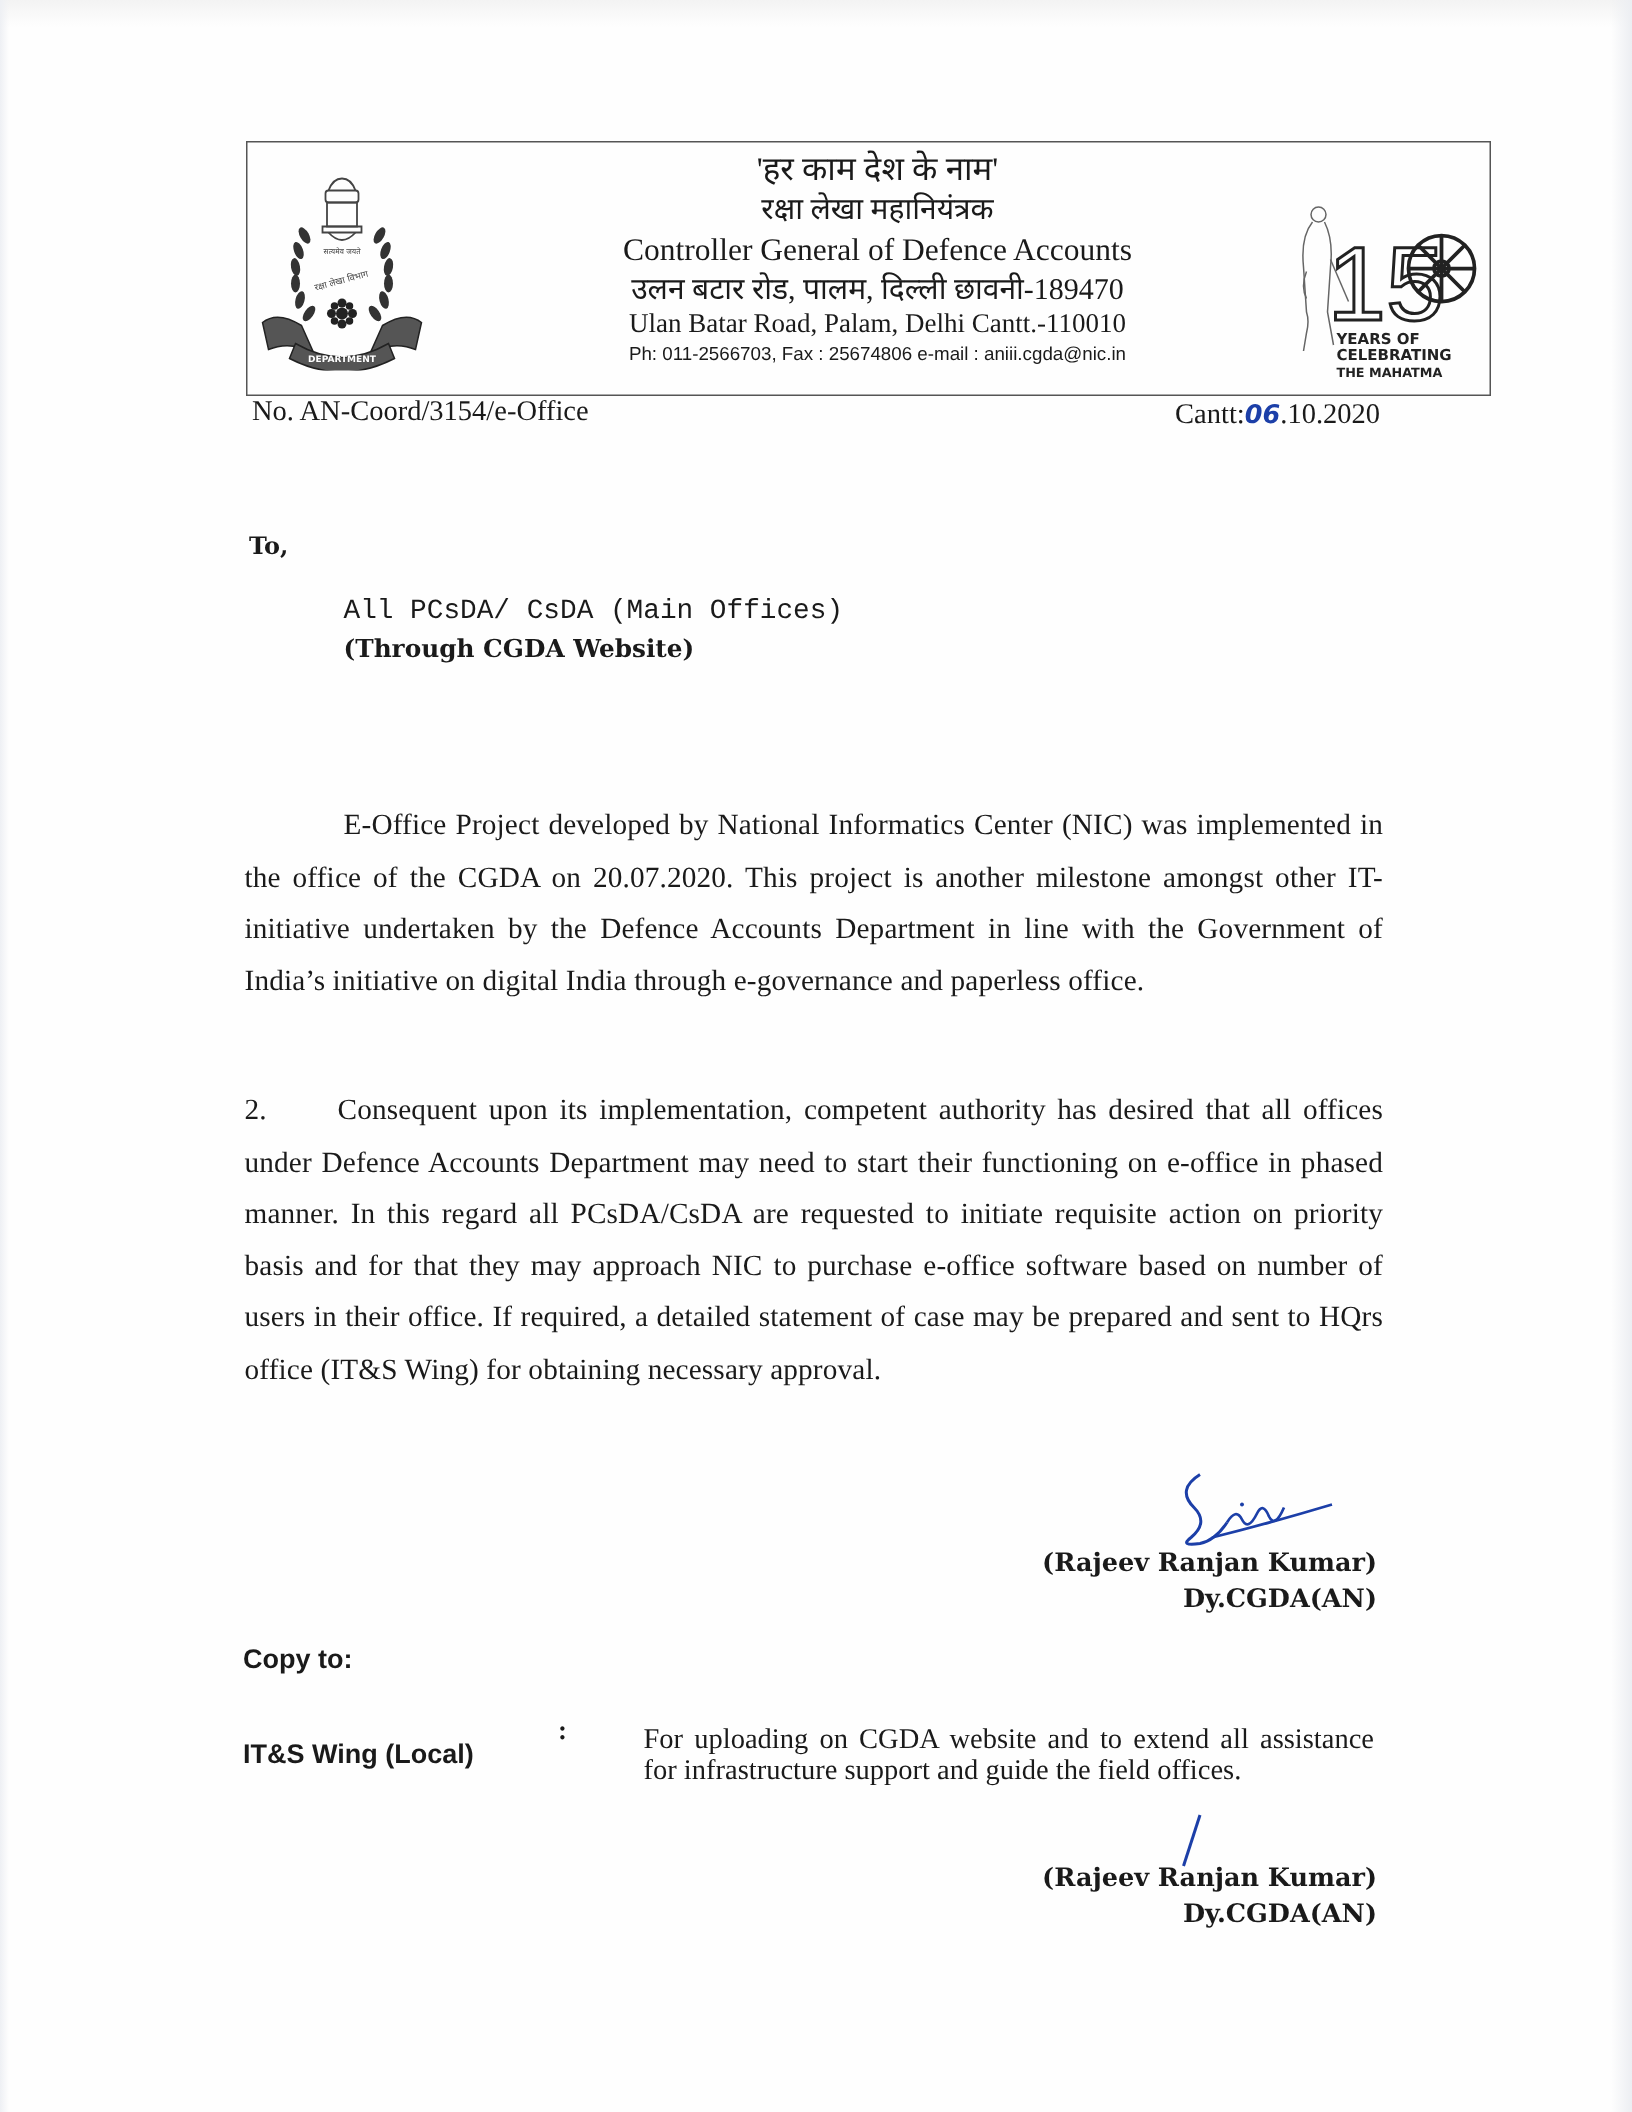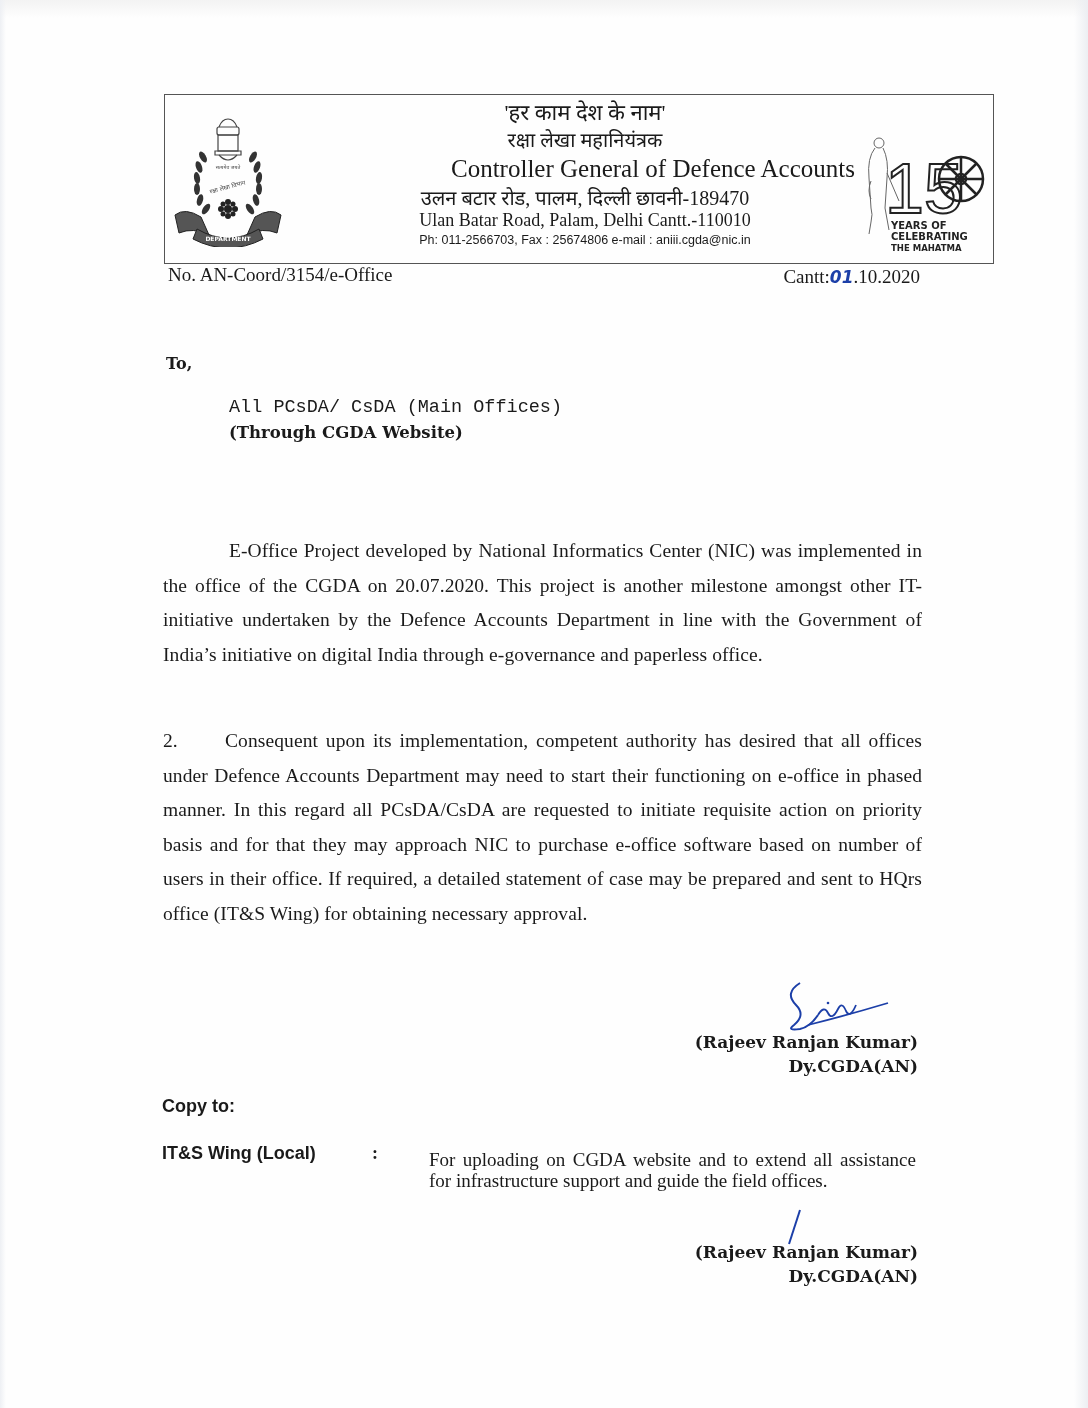--- a/index.html
+++ b/index.html
@@ -49,21 +49,21 @@
   .emblem-right {
     position: absolute; right: 6px; top: 38px; width: 130px; height: 124px;
   }
   .lh-center {
     position: absolute; left: 150px; top: 4px; width: 540px;
     text-align: center;
     line-height: 1.1;
   }
   .lh-motto { font-size: 22px; margin-top: 2px; }
   .lh-hindi-name { font-size: 20px; margin-top: 4px; }
-  .lh-name { font-size: 25px; margin-top: 4px; text-align: right; }
+  .lh-name { font-size: 21px; margin-top: 4px; }
   .lh-hindi-addr { font-size: 20px; margin-top: 4px; }
   .lh-addr { font-size: 18px; margin-top: 2px; }
   .lh-contact { font-size: 12.5px; margin-top: 4px; font-family: "Liberation Sans Narrow","Liberation Sans", sans-serif; }
 
   .ref-line {
     position: absolute; left: 168px; top: 264px; width: 752px;
     font-size: 19px;
   }
   .ref-no { position: absolute; left: 0; top: 0; }
   .ref-date { position: absolute; right: 0; top: 2px; }
@@ -102,21 +102,21 @@
     font-size: 17px; line-height: 24px;
   }
   .sig1 { top: 1030px; }
   .sig2 { top: 1240px; }
   .signature {
     position: absolute;
   }
 
   .copy-to { position: absolute; left: 162px; top: 1096px; font-size: 18px; font-family: "Liberation Sans", sans-serif; font-weight: bold; }
   .copy-row { position: absolute; left: 162px; top: 1143px; width: 760px; }
-  .copy-recipient { position: absolute; left: 0; top: 0; font-size: 18px; font-family: "Liberation Sans", sans-serif; font-weight: bold; }
+  .copy-recipient { position: absolute; left: 0; top: 16px; font-size: 18px; font-family: "Liberation Sans", sans-serif; font-weight: bold; }
   .copy-colon { position: absolute; left: 210px; top: 0; font-size: 18px; font-weight: bold; }
   .copy-text {
     position: absolute; left: 267px; top: 6px; width: 487px;
     font-size: 19px; line-height: 21px; text-align: justify;
     font-family: "Liberation Serif", serif;
   }
 </style>
 </head>
 <body>
 
@@ -212,21 +212,21 @@
         <text x="34" y="96" font-size="10" font-family="DejaVu Sans, sans-serif" font-weight="bold" fill="#222">YEARS OF</text>
         <text x="34" y="107" font-size="10" font-family="DejaVu Sans, sans-serif" font-weight="bold" fill="#222">CELEBRATING</text>
         <text x="34" y="118" font-size="8.5" font-family="DejaVu Sans, sans-serif" font-weight="bold" fill="#222">THE MAHATMA</text>
       </svg>
     </div>
   </div>
 
   <div class="ref-line">
     <span class="ref-no">No. AN-Coord/3154/e-Office</span>
     <span class="ref-date">
-      <span>Cantt:</span><span class="hand-date">01</span><span>.10.2020</span>
+      <span>Cantt:</span><span class="hand-date">06</span><span>.10.2020</span>
     </span>
   </div>
 
 
   <div class="to-label bold-serif">To,</div>
   <div class="to-addr1">All PCsDA/ CsDA (Main Offices)</div>
   <div class="to-addr2 bold-serif">(Through CGDA Website)</div>
 
 
   <div class="para para1">E-Office Project developed by National Informatics Center (NIC) was implemented in the office of the CGDA on 20.07.2020.  This project is another milestone amongst other IT-initiative undertaken by the Defence Accounts Department in line with the Government of India’s initiative on digital India through e-governance and paperless office.</div>

